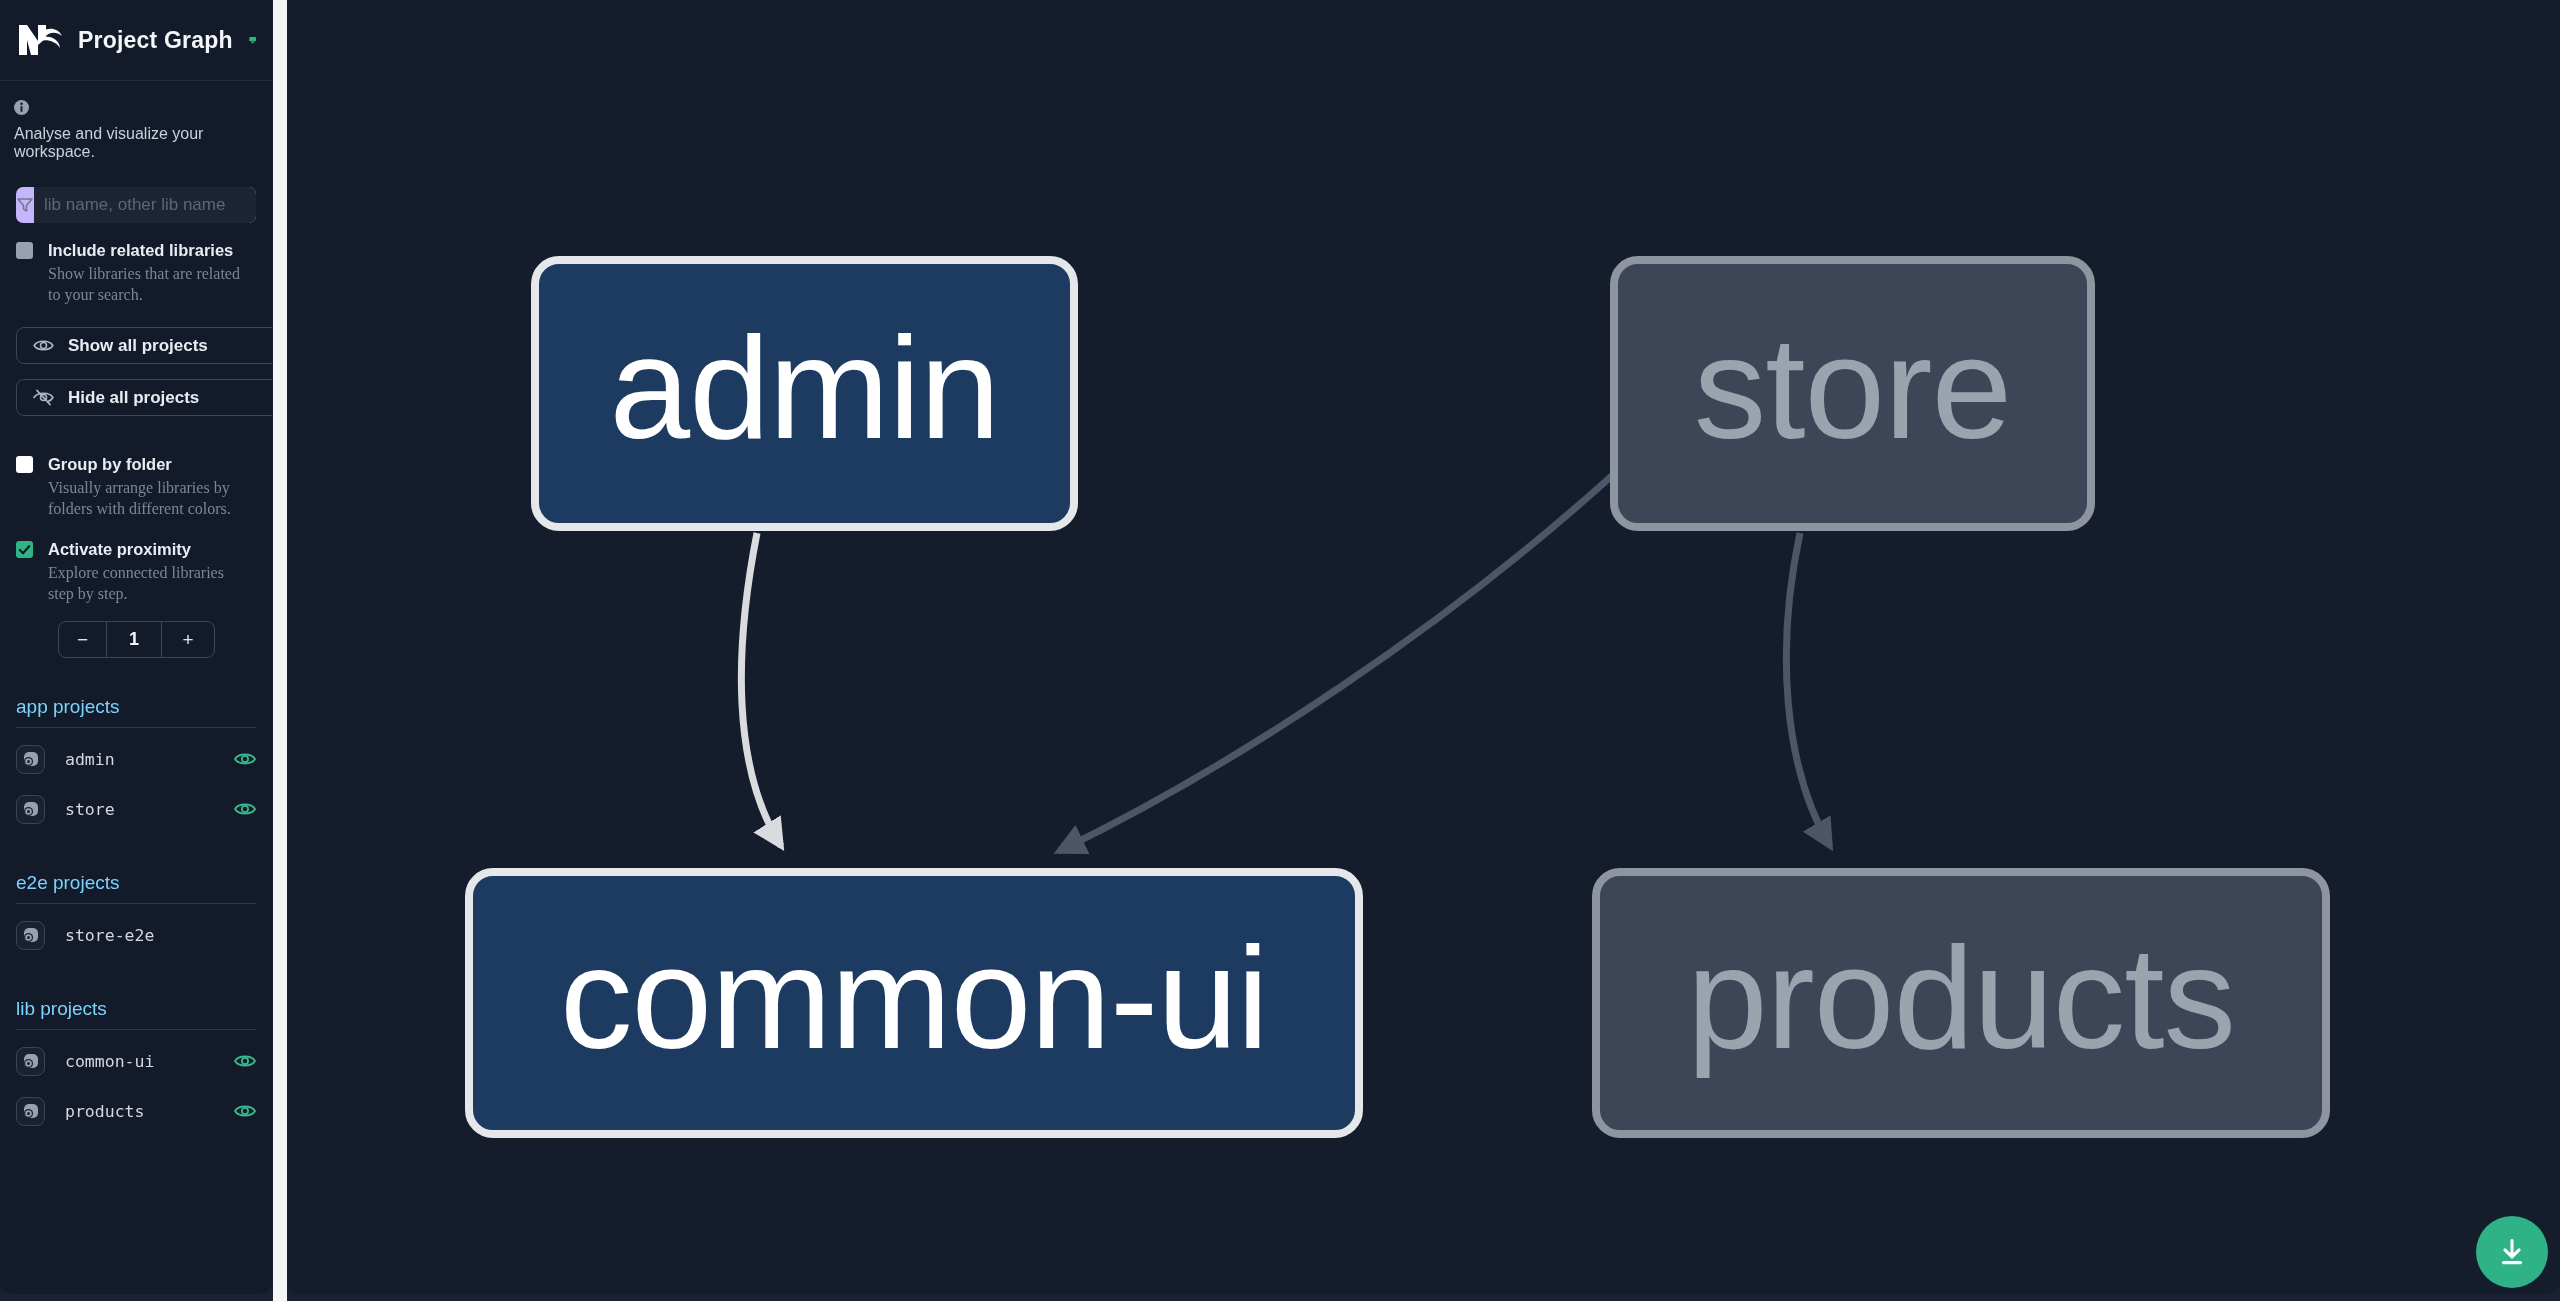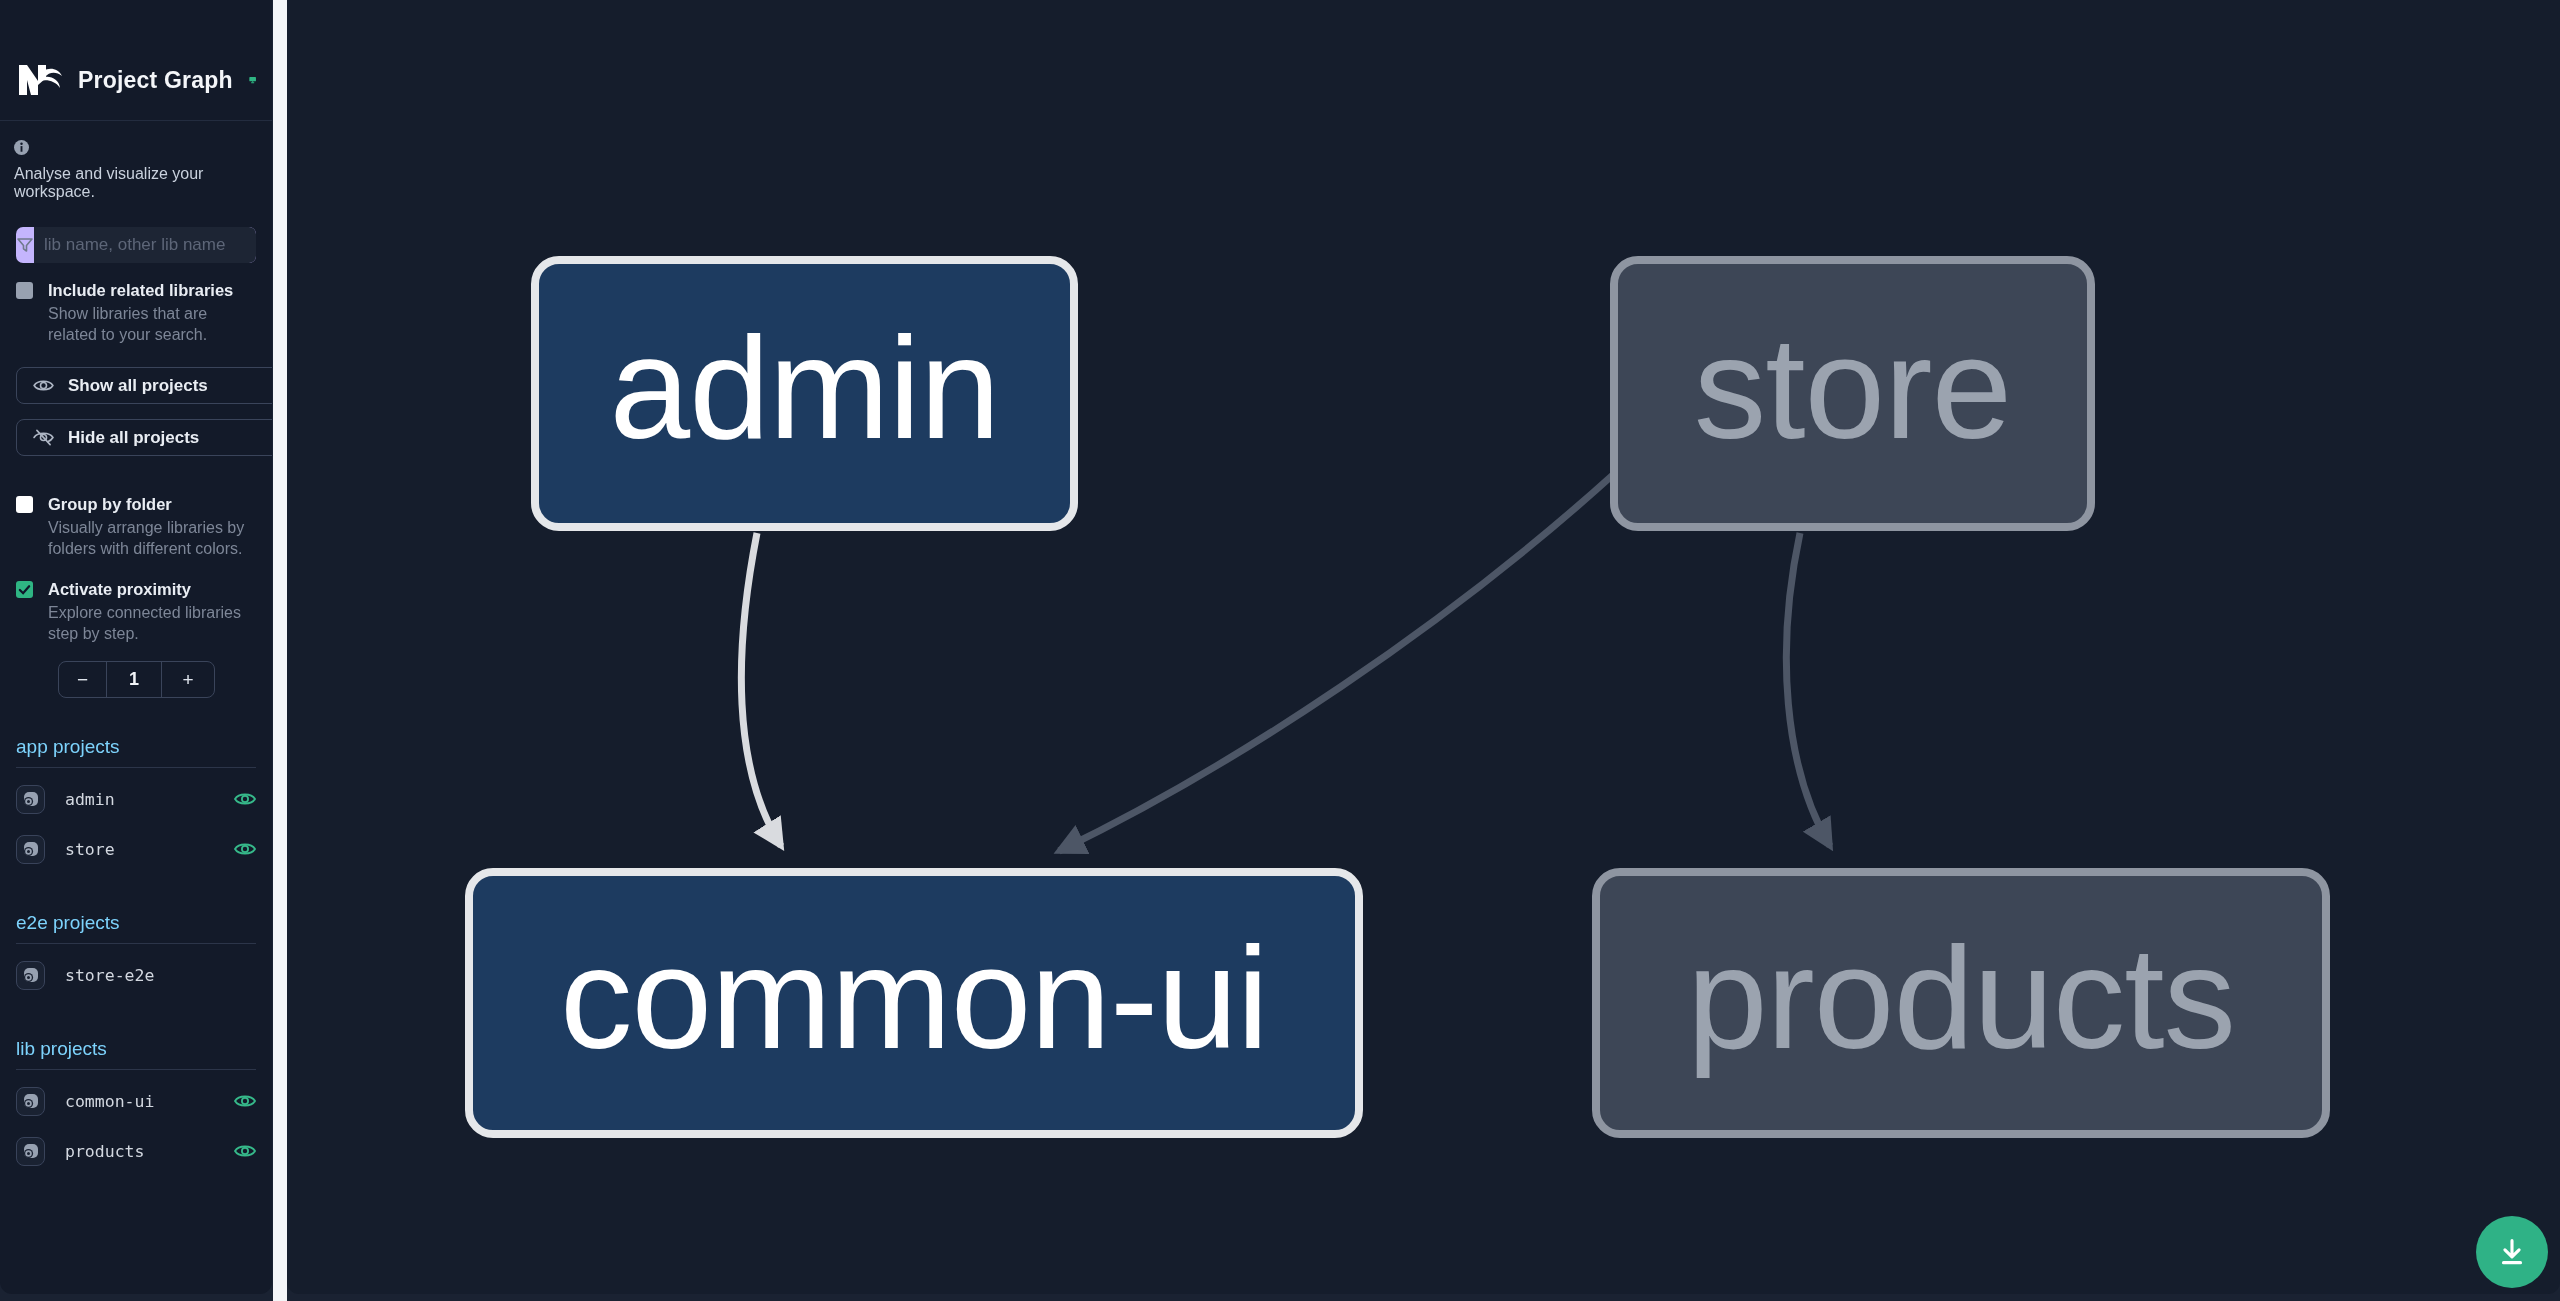--- a/index.html
+++ b/index.html
@@ -14,21 +14,21 @@
   .sidebar {
     position:absolute; left:0; top:0; width:272px; height:1294px;
     background:var(--sidebar-bg,#131a29);
     border-radius:0 0 12px 12px;
     color:#e7eaf0;
     overflow:hidden;
     z-index:3;
   }
   .sb-header {
     height:81px; display:flex; align-items:center; gap:14px;
-    padding:0 16px; border-bottom:1px solid #232c3f;margin-top:40px;
+    padding:0 16px; border-bottom:1px solid #232c3f;
   }
   .sb-title { font-size:23px; font-weight:bold; color:#f4f6f9; letter-spacing:.2px; flex:0 0 auto; }
   .nx-logo { width:48px; height:34px; flex:0 0 auto; }
   .monitor-icon { width:22px; height:20px; margin-left:2px; }
 
   .info-row { display:flex; align-items:flex-start; gap:10px; padding:0 14px; margin-top:18px;flex-direction:column; }
   .info-row .txt { font-size:16px; color:#c9d1dd; line-height:18px; padding-top:0px; }
   .info-icon { width:15px; height:15px; flex:0 0 auto; margin-top:1px; }
 
   .searchbox {
@@ -48,21 +48,21 @@
     width:17px; height:17px; border-radius:3px; flex:0 0 auto; margin-top:2px;
     display:flex; align-items:center; justify-content:center; cursor:pointer;
   }
   .cb-gray  { background:#98a1b0; }
   .cb-white { background:#ffffff; }
   .checkbox svg { display:none; width:13px; height:13px; }
   .checkbox.checked { background:var(--accent-green,#2fb583); }
   .checkbox.checked svg { display:block; }
   .toggle-text { margin-left:15px; }
   .toggle-label { font-size:16.5px; font-weight:bold; color:#e9edf3; line-height:20px; }
-  .toggle-desc  { font-size:16px; color:#7d8697; line-height:21px; margin-top:3px; width:200px; }
+  .toggle-desc  { font-size:16px; color:#7d8697; line-height:21px; margin-top:3px; width:200px;font-family:Liberation Serif, serif; }
 
   .sb-button {
     margin:0 16px; width:287px; height:37px;
     display:flex; align-items:center; gap:14px; padding:0 16px;
     background:transparent; border:1.5px solid #3a445a; border-radius:8px;
     color:#e9edf3; font-size:17px; font-weight:bold; cursor:pointer;
     font-family:"Liberation Sans",sans-serif;
   }
   .btn-show { margin-top:22px; }
   .btn-hide { margin-top:15px;text-align:right; }

